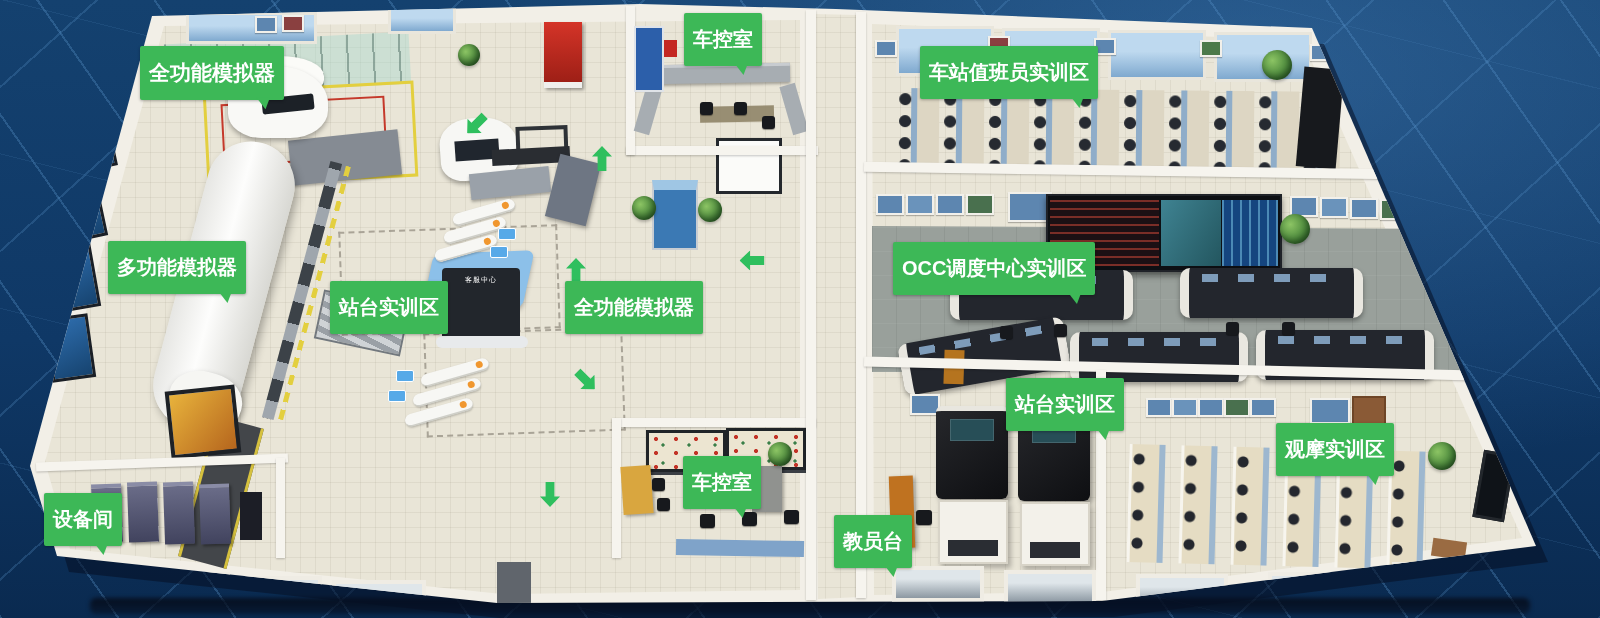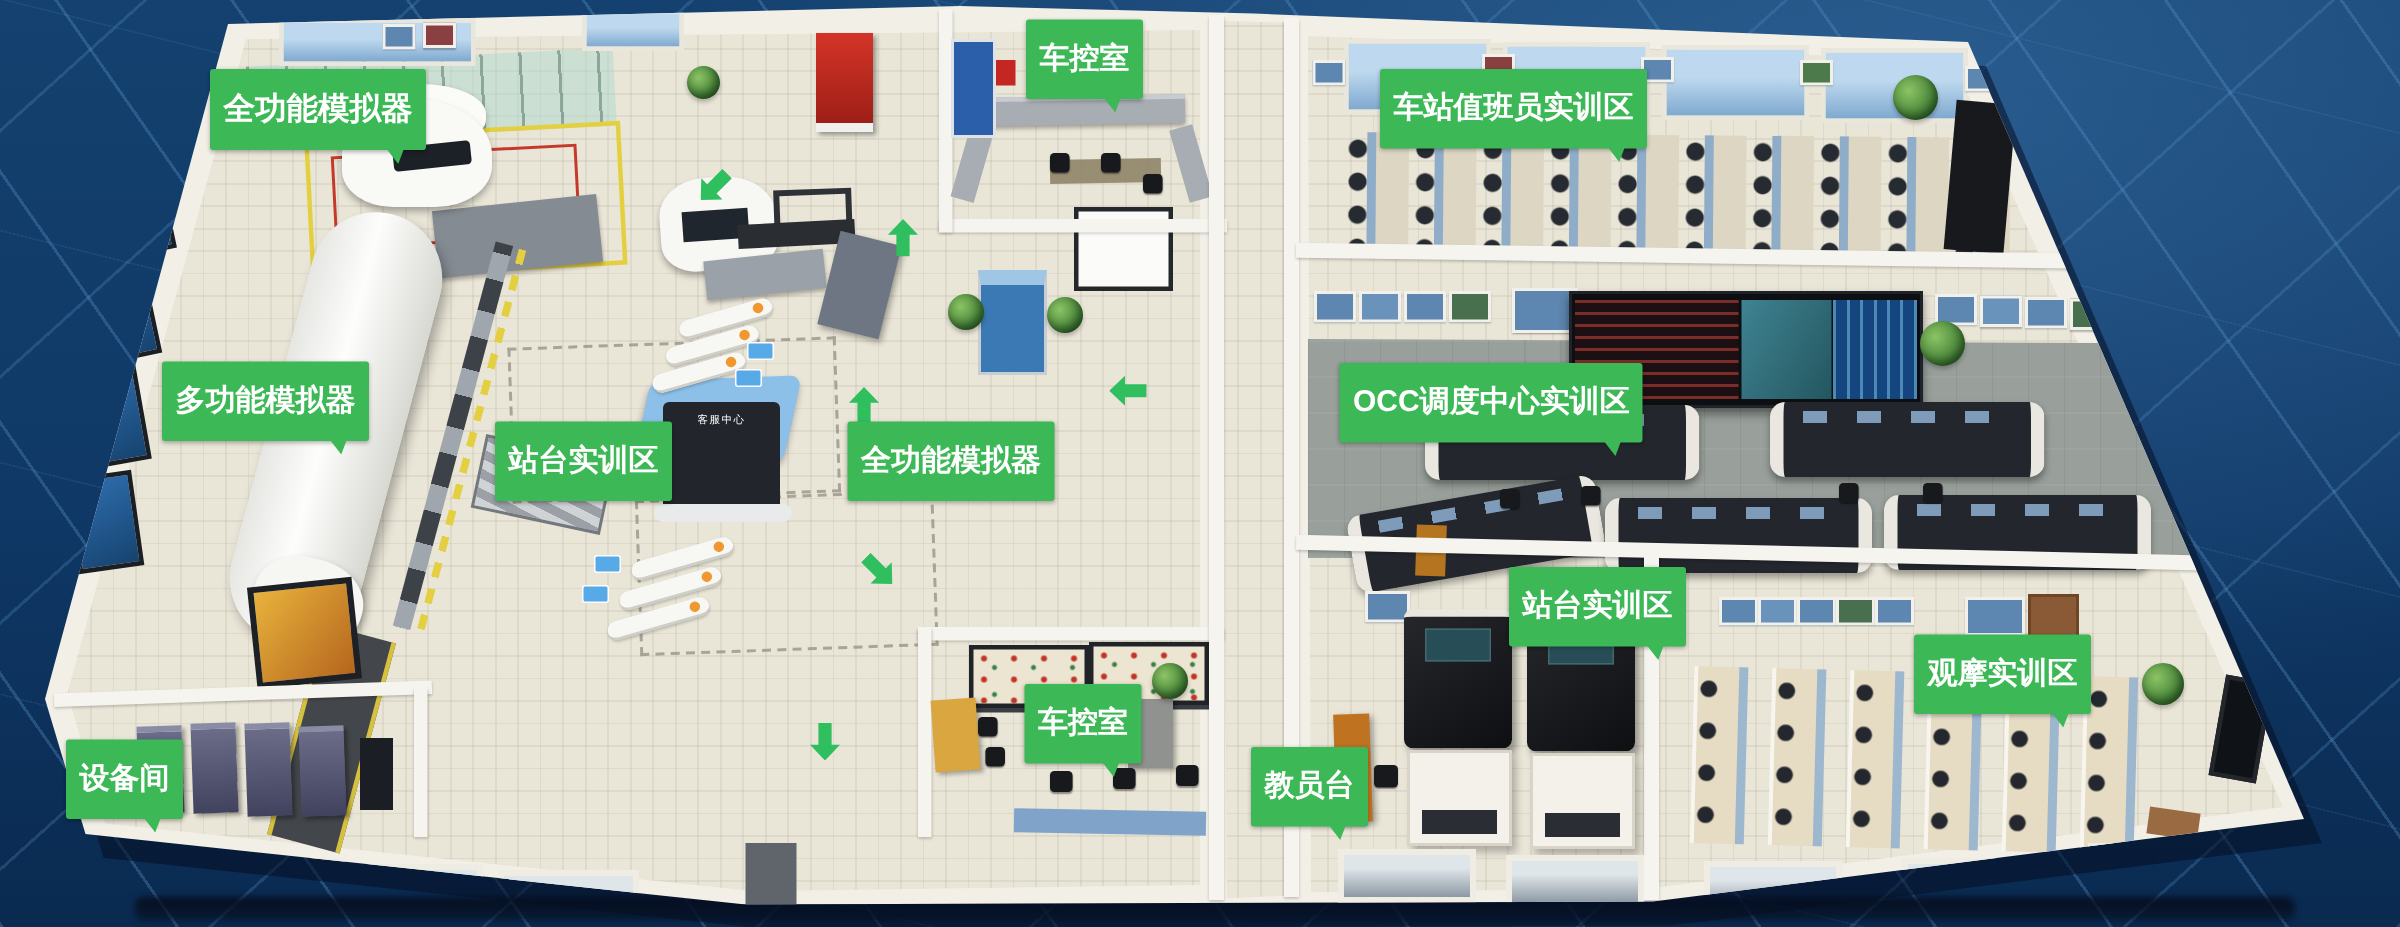--- a/index.html
+++ b/index.html
@@ -307,21 +307,21 @@
   </div>
   <div class="label" style="left:565px;top:281px;">
     <span>全功能模拟器</span>
   </div>
   <div class="label" style="left:893px;top:242px;">
     <span>OCC调度中心实训区</span><i class="tail"></i>
   </div>
   <div class="label" style="left:1006px;top:378px;">
     <span>站台实训区</span><i class="tail"></i>
   </div>
-  <div class="label" style="left:834px;top:498px;">
+  <div class="label" style="left:834px;top:515px;">
     <span>教员台</span><i class="tail"></i>
   </div>
   <div class="label" style="left:44px;top:493px;">
     <span>设备间</span><i class="tail"></i>
   </div>
   <div class="label" style="left:683px;top:456px;">
     <span>车控室</span><i class="tail"></i>
   </div>
   <div class="label" style="left:1276px;top:423px;">
     <span>观摩实训区</span><i class="tail"></i>

